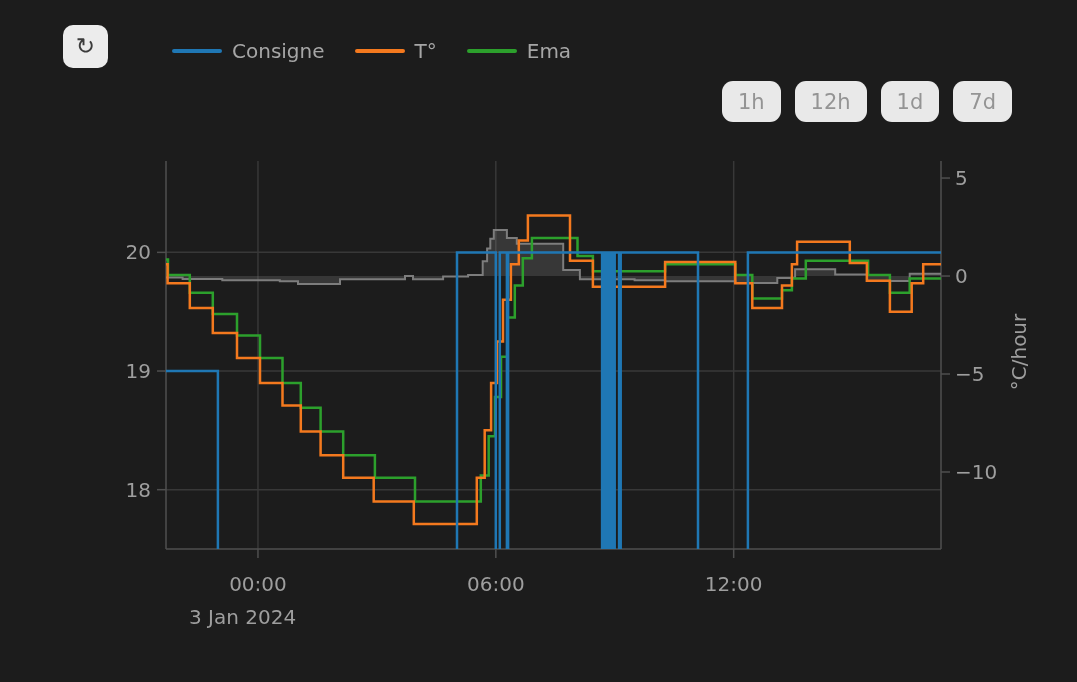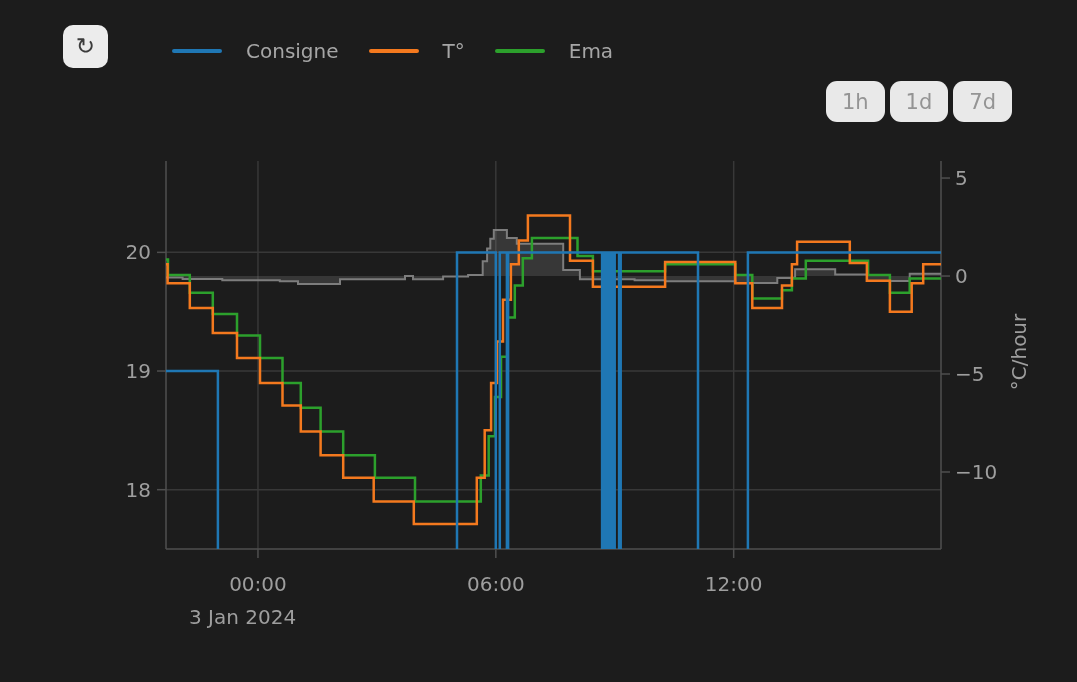--- a/index.html
+++ b/index.html
@@ -5,24 +5,24 @@
   html,body{margin:0;padding:0;background:#1c1c1c;}
   .app{position:relative;width:1077px;height:682px;background:#1c1c1c;overflow:hidden;
        font-family:"DejaVu Sans","Liberation Sans",sans-serif;}
   #chart{position:absolute;left:0;top:0;}
   .refresh-btn{position:absolute;left:63px;top:25px;width:45px;height:43px;border:none;
        border-radius:10px;background:#ececec;display:flex;align-items:center;justify-content:center;
        cursor:pointer;padding:0;}
   .refresh-btn span{font-size:23px;color:#3c3c3c;line-height:1;}
   .legend{position:absolute;left:172px;top:39px;display:flex;align-items:center;gap:30px;
        font-size:20px;color:#a6a6a6;}
-  .legend-item{display:flex;align-items:center;gap:24px;cursor:pointer;}
+  .legend-item{display:flex;align-items:center;gap:10px;cursor:pointer;}
   .sample.line{width:50px;height:4px;border-radius:2px;background:#888;}
   .sample.box{width:52px;height:10px;background:#3d3d3d;border:2px solid #6e6e6e;border-radius:1px;}
-  .ranges{position:absolute;top:81px;right:65px;display:flex;gap:5px;padding-left:32px;}
+  .ranges{position:absolute;top:81px;right:65px;display:flex;gap:14px;padding-left:32px;}
   .ranges button{height:41px;padding:0 16px;border:none;border-radius:11px;background:#e9e9e9;
        color:#949494;font-size:21px;font-family:inherit;cursor:pointer;}
 </style>
 </head>
 <body>
 
 <div class="app">
 
   <svg id="chart" width="1077" height="682">
       <defs>
@@ -82,17 +82,18 @@
       <span>T°</span>
     </div>
     <div class="legend-item">
       <span class="sample line" style="background: rgb(44, 160, 44);"></span>
       <span>Ema</span>
     </div>
   </div>
 
   <div class="ranges">
     <button>1h</button>
+    <button>12h</button>
     <button>1d</button>
     <button>7d</button>
   </div>
 
 </div>
 
 </body></html>

